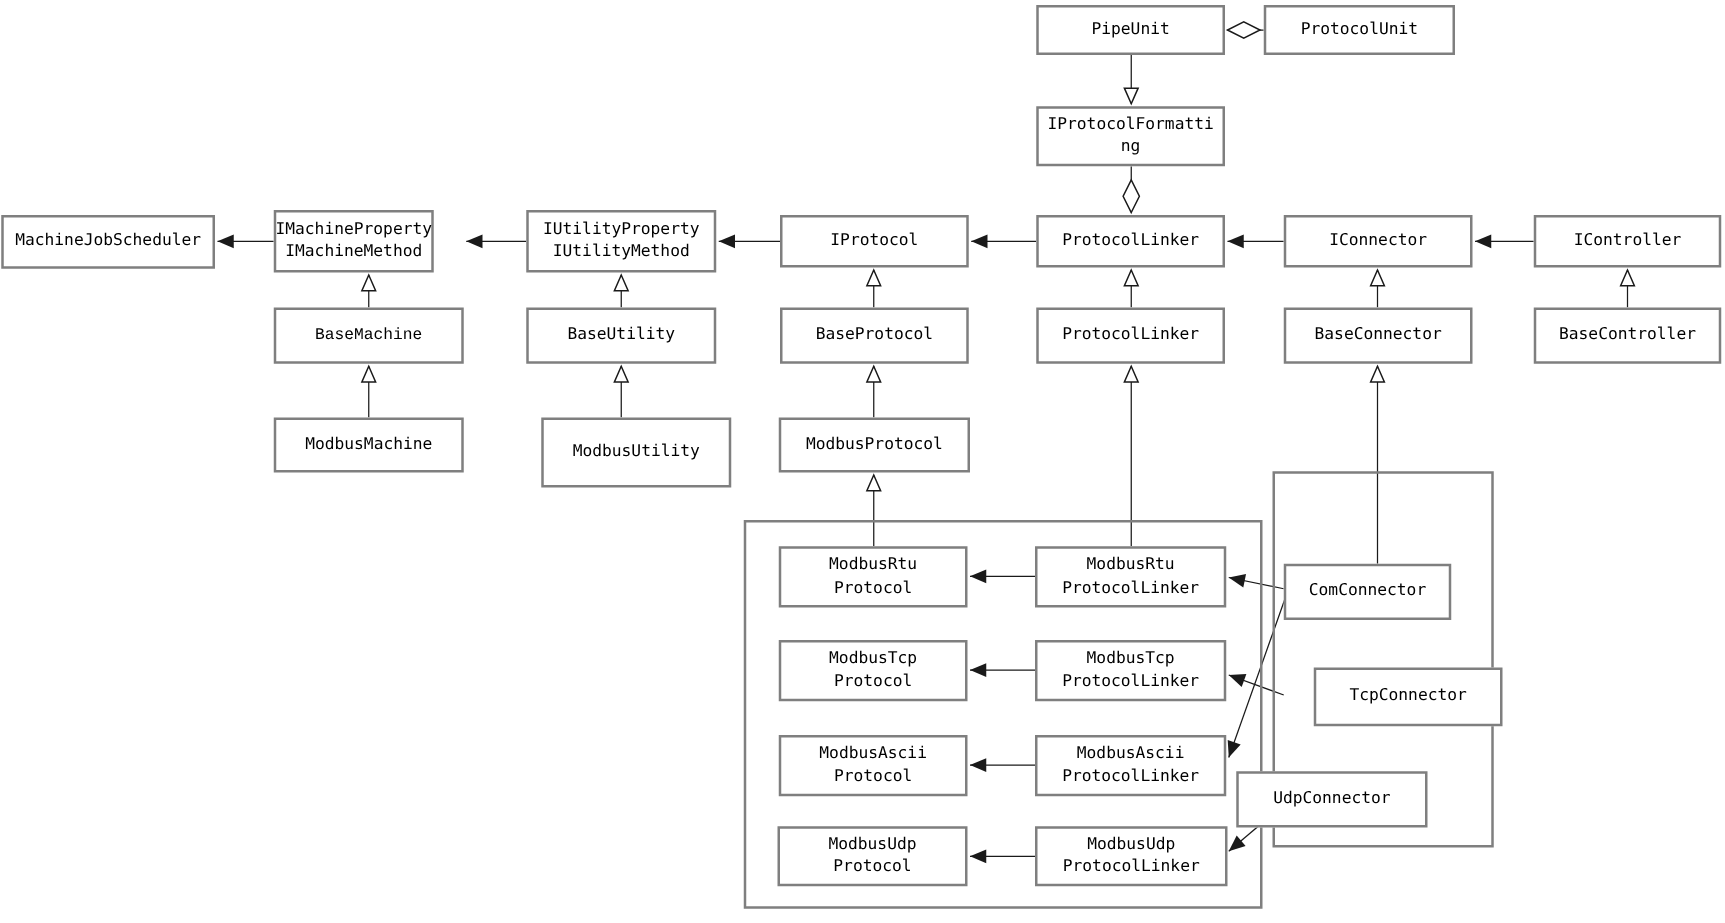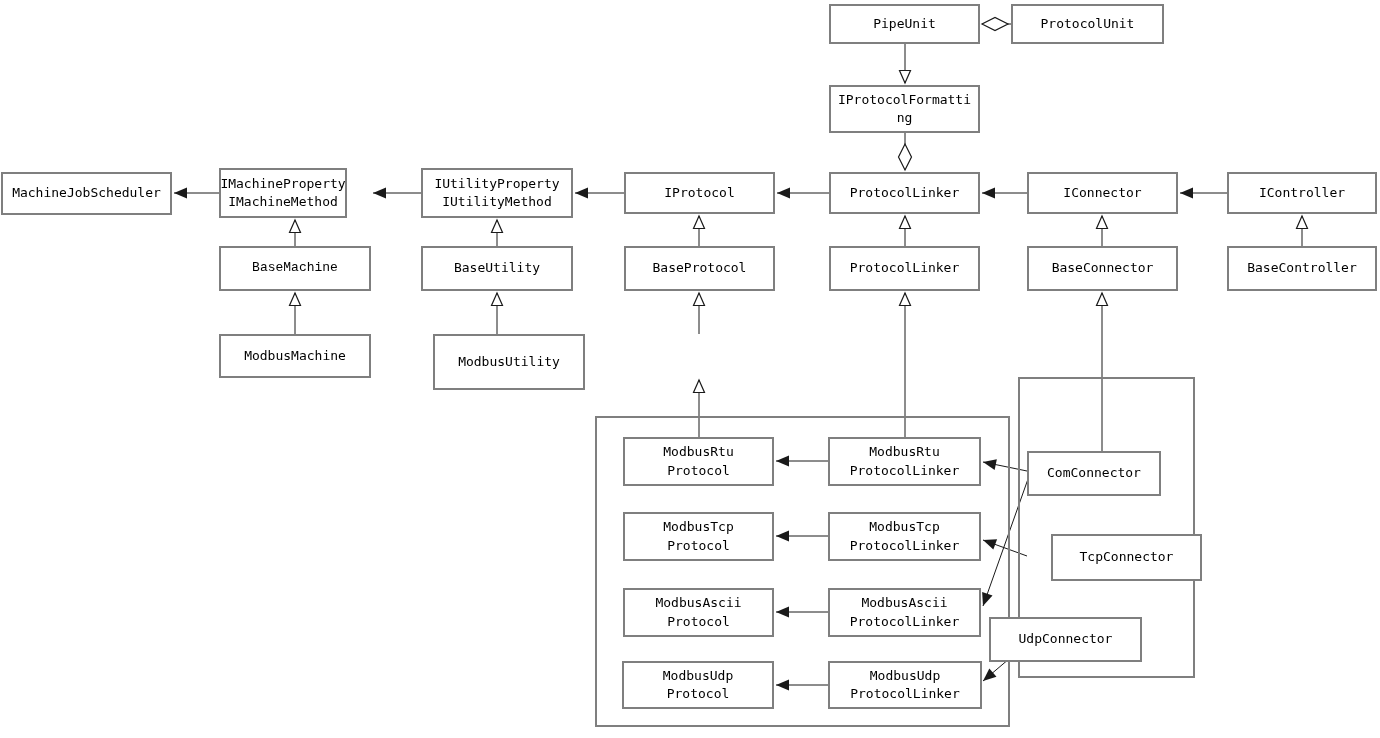--- a/index.html
+++ b/index.html
@@ -89,20 +89,21 @@
     <div class="node" style="left: 1027px; top: 172px; width: 151px; height: 42px;">IConnector</div>
     <div class="node" style="left: 1227px; top: 172px; width: 150px; height: 42px;">IController</div>
     <div class="node" style="left: 219px; top: 246px; width: 152px; height: 45px; font-family: Liberation Mono, monospace;">BaseMachine</div>
     <div class="node" style="left: 421px; top: 246px; width: 152px; height: 45px;">BaseUtility</div>
     <div class="node" style="left: 624px; top: 246px; width: 151px; height: 45px;">BaseProtocol</div>
     <div class="node" style="left: 829px; top: 246px; width: 151px; height: 45px;">ProtocolLinker</div>
     <div class="node" style="left: 1027px; top: 246px; width: 151px; height: 45px;">BaseConnector</div>
     <div class="node" style="left: 1227px; top: 246px; width: 150px; height: 45px;">BaseController</div>
     <div class="node" style="left: 219px; top: 334px; width: 152px; height: 44px;">ModbusMachine</div>
     <div class="node" style="left: 433px; top: 334px; width: 152px; height: 56px;">ModbusUtility</div>
+    <div class="node" style="left: 623px; top: 334px; width: 153px; height: 44px;">ModbusProtocol</div>
     <div class="node" style="left: 623px; top: 437px; width: 151px; height: 49px;">ModbusRtu
 Protocol</div>
     <div class="node" style="left: 828px; top: 437px; width: 153px; height: 49px;">ModbusRtu
 ProtocolLinker</div>
     <div class="node" style="left: 623px; top: 512px; width: 151px; height: 49px;">ModbusTcp
 Protocol</div>
     <div class="node" style="left: 828px; top: 512px; width: 153px; height: 49px;">ModbusTcp
 ProtocolLinker</div>
     <div class="node" style="left: 623px; top: 588px; width: 151px; height: 49px;">ModbusAscii
 Protocol</div>

